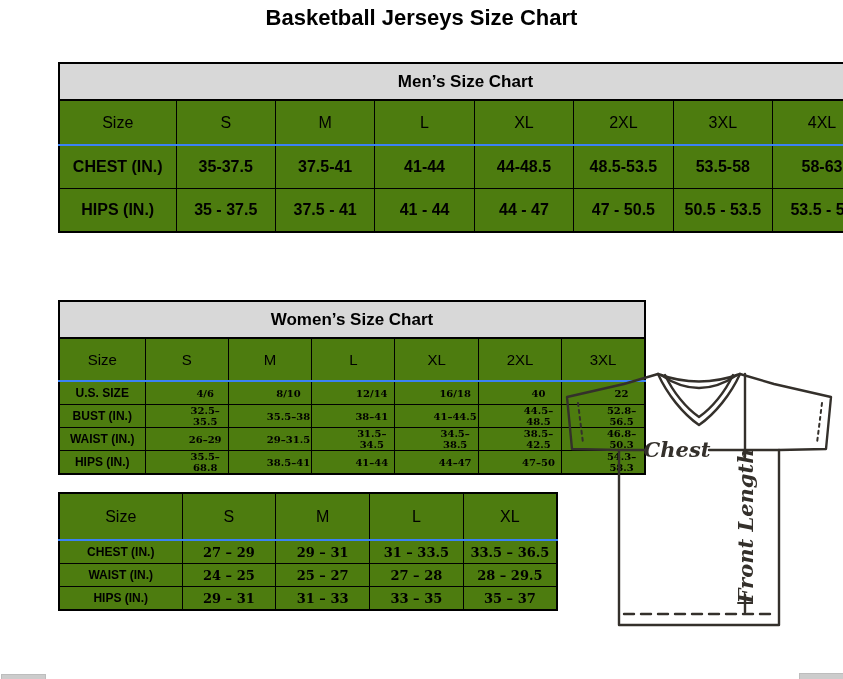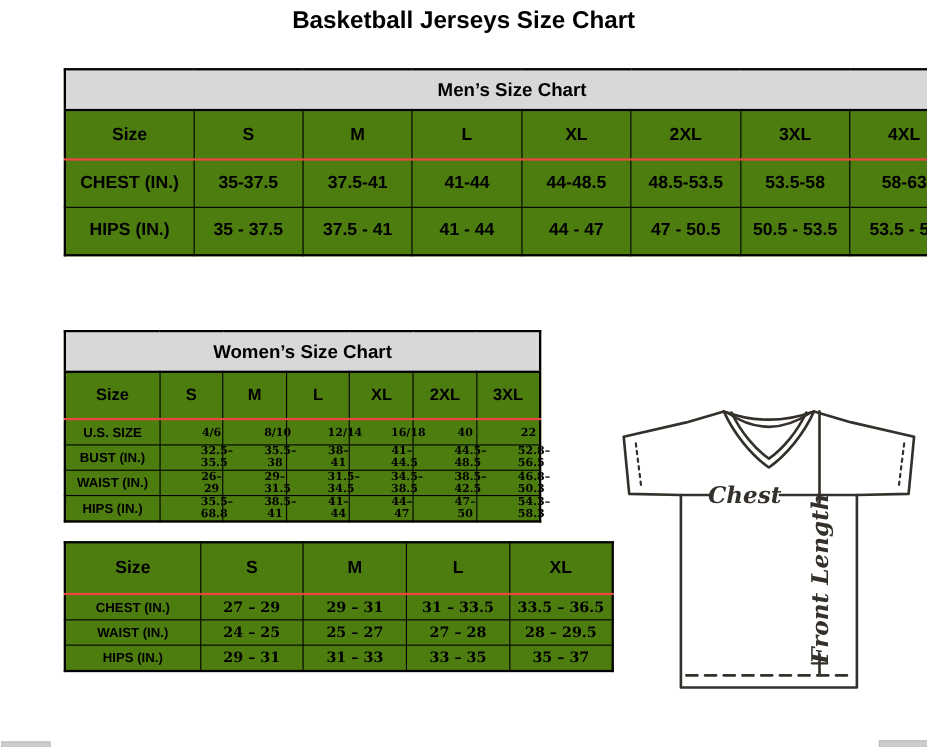--- a/index.html
+++ b/index.html
@@ -14,29 +14,29 @@
   }
   table{
     position:absolute;border-collapse:collapse;table-layout:fixed;
     background:#4d7c0f;border:2px solid #000;margin-left:44px;
   }
   th,td{border:1px solid #000;text-align:center;padding:0;vertical-align:middle;}
   .title-cell{
     background:#d8d8d8;font-size:17px;font-weight:bold;
     height:35px;border-bottom:2px solid #000;
   }
-  .head-row th{font-weight:bold;border-bottom:2px solid #ef4444;}
+  .head-row th{font-weight:normal;border-bottom:2px solid #3b82f6;}
 
   
   #men-table{left:14px;top:62px;width:815px;}
   #men-table .head-row th{height:43px;font-size:16px;}
   #men-table tbody th,#men-table tbody td{height:42px;font-size:16px;font-weight:bold;}
 
   
-  #women-table{left:14px;top:300px;width:434px;}
+  #women-table{left:14px;top:300px;width:588px;}
   #women-table .head-row th{height:41px;font-size:15px;}
   #women-table tbody th{height:22px;font-size:12px;font-weight:bold;}
   #women-table tbody td{height:22px;font-size:10px;font-weight:bold;font-family:"DejaVu Serif",serif;padding-left:37px;}
 
   
   #youth-table{left:14px;top:492px;width:500px;}
   #youth-table .head-row th{height:45px;font-size:16px;}
   #youth-table tbody th{height:22px;font-size:12px;font-weight:bold;}
   #youth-table tbody td{height:22px;font-size:13px;font-weight:bold;font-family:"DejaVu Serif",serif;}
 

